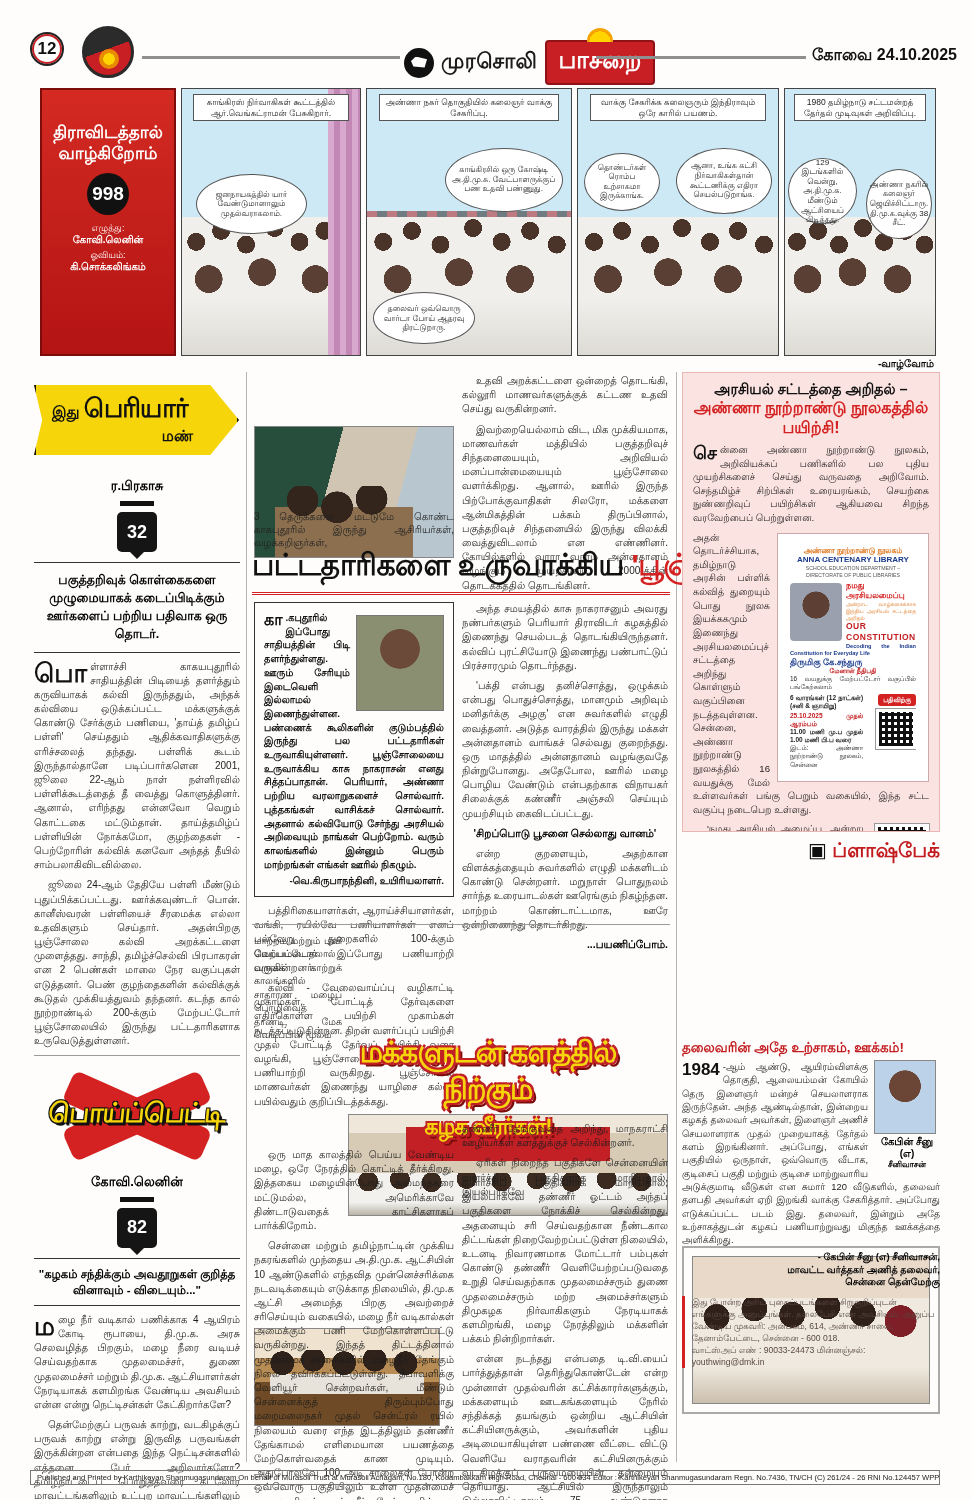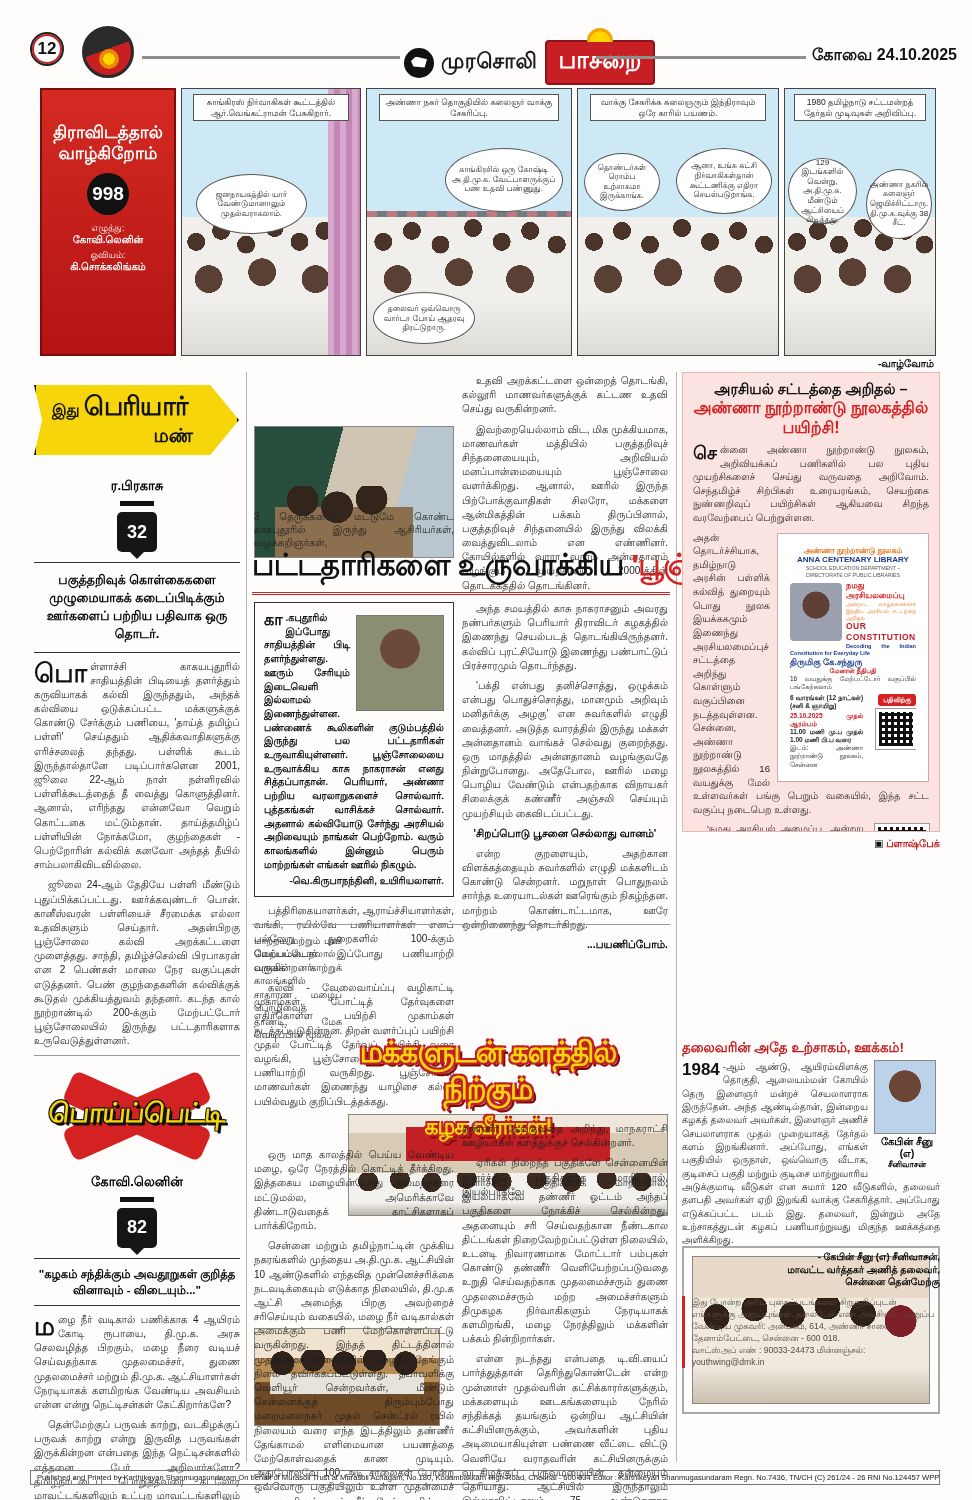--- a/index.html
+++ b/index.html
@@ -91,21 +91,21 @@
   .poster .t-sub { color:#e07820; font-size:5.4px; }
   .poster .t-en { color:#c31c20; font-weight:900; font-size:8.5px; letter-spacing:.5px; }
   .poster .t-ensub { color:#1a3a8c; font-weight:bold; font-size:5.6px; }
   .poster .spk { color:#1a3a8c; font-weight:900; font-size:8.5px; }
   .poster .spk-role { color:#c31c20; font-weight:bold; font-size:6.5px; }
   .reg-btn { display:inline-block; background:#d42222; color:#fff; font-weight:bold; font-size:6.5px; padding:2px 5px; border-radius:3px; }
   .qr { width:54px; height:54px; background:
       repeating-linear-gradient(0deg,#111 0 3px,transparent 3px 6px),
       repeating-linear-gradient(90deg,#111 0 3px,#fff 3px 6px); border:3px solid #fff; outline:1px solid #999; }
   .qr.small { width:40px; height:40px; }
-  .flash-logo { font-size:10px; font-weight:900; text-align:right; }
+  .flash-logo { font-size:20px; font-weight:900; text-align:right; }
   .flash-logo .cam { color:#111; } .flash-logo .r { color:#c31c20; }
   .frame { border:2px solid #aaa; padding:8px; position:relative; }
   .photo.vintage { background:linear-gradient(#e8d9c8 0 30%, #cdb9a4 30% 100%); }
   .photo.vintage::after { content:""; position:absolute; left:0; bottom:0; width:100%; height:72%; background:radial-gradient(13px 13px at 10% 18%, #2f2019 98%, transparent),radial-gradient(13px 13px at 26% 10%, #2f2019 98%, transparent),radial-gradient(13px 13px at 42% 16%, #2f2019 98%, transparent),radial-gradient(13px 13px at 57% 8%, #2f2019 98%, transparent),radial-gradient(13px 13px at 72% 15%, #2f2019 98%, transparent),radial-gradient(16px 16px at 88% 22%, #7e1f27 98%, transparent),linear-gradient(#efe9df 0 65%, #cbbfae 100%); }
   .red-head { color:#c31c20; font-weight:900; font-size:13.5px; }
   .portrait { width:62px; height:74px; border:1px solid #888; background:radial-gradient(circle at 50% 35%, #6b4636 0 28%, #bcd2e8 29% 100%); }
   .sig { font-size:9.5px; font-weight:bold; text-align:right; line-height:1.35; }
   .note { font-size:8.6px; color:#5a4a43; line-height:1.4; }
   .red-bar { width:9px; background:#d42222; }
 
@@ -173,21 +173,21 @@
 
   <div class="abs v-divider" style="left:246px;top:372px;height:1090px;"></div>
   <div class="abs v-divider" style="left:676px;top:372px;height:1090px;"></div>
 
   <div class="abs" style="left:34px;top:374px;width:206px;">
     <div class="periyar-sign">
       <div style="font-size:15px;font-weight:900;color:#111;">
         <span>இது</span>
         <span style="font-size:26px;letter-spacing:-1px;">பெரியார்</span>
       </div>
-      <div style="font-size:19px;font-weight:900;color:#111;text-align:right;padding-right:44px;">மண்</div>
+      <div style="font-size:15px;font-weight:900;color:#111;text-align:right;padding-right:44px;">மண்</div>
     </div>
     <div class="ctr b" style="font-size:13px;margin-top:12px;">ர.பிரகாசு</div>
     <div class="mini-bar"></div>
     <div class="num-badge">32</div>
     <div class="hr-rule" style="border-color:#333;"></div>
     <div class="ctr b" style="font-size:12.5px;line-height:1.45;padding:8px 2px;">பகுத்தறிவுக் கொள்கைகளை முழுமையாகக் கடைப்பிடிக்கும் ஊர்களைப் பற்றிய பதிவாக ஒரு தொடர்.</div>
     <div class="hr-rule" style="border-color:#333;margin-bottom:7px;"></div>
     <div class="body-txt">
       <p style="text-indent:0;"><span class="dropcap">பொ</span><span>ள்ளாச்சி காகயபுதூரில் சாதியத்தின் பிடியைத் தளர்த்தும் கருவியாகக் கல்வி இருந்ததும், அந்தக் கல்வியை ஒடுக்கப்பட்ட மக்களுக்குக் கொண்டு சேர்க்கும் பணியை, 'தாய்த் தமிழ்ப் பள்ளி' செய்ததும் ஆதிக்கவாதிகளுக்கு எரிச்சலைத் தந்தது. பள்ளிக் கூடம் இருந்தால்தானே படிப்பார்களென 2001, ஜூலை 22-ஆம் நாள் நள்ளிரவில் பள்ளிக்கூடத்தைத் தீ வைத்து கொளுத்தினர். ஆனால், எரிந்தது என்னவோ வெறும் கொட்டகை மட்டும்தான். தாய்த்தமிழ்ப் பள்ளியின் நோக்கமோ, குழந்தைகள் - பெற்றோரின் கல்விக் கனவோ அந்தத் தீயில் சாம்பலாகிவிடவில்லை.</span></p>
       <p>ஜூலை 24-ஆம் தேதியே பள்ளி மீண்டும் புதுப்பிக்கப்பட்டது. ஊர்க்கவுண்டர் பொன். கானீஸ்வரன் பள்ளியைச் சீரமைக்க எல்லா உதவிகளும் செய்தார். அதன்பிறகு பூஞ்சோலை கல்வி அறக்கட்டளை முளைத்தது. சாந்தி, தமிழ்ச்செல்வி பிரபாகரன் என 2 பெண்கள் மாலை நேர வகுப்புகள் எடுத்தனர். பெண் குழந்தைகளின் கல்விக்குக் கூடுதல் முக்கியத்துவம் தந்தனர். கடந்த கால் நூற்றாண்டில் 200-க்கும் மேற்பட்டோர் பூஞ்சோலையில் இருந்து பட்டதாரிகளாக உருவெடுத்துள்ளனர்.</p>

